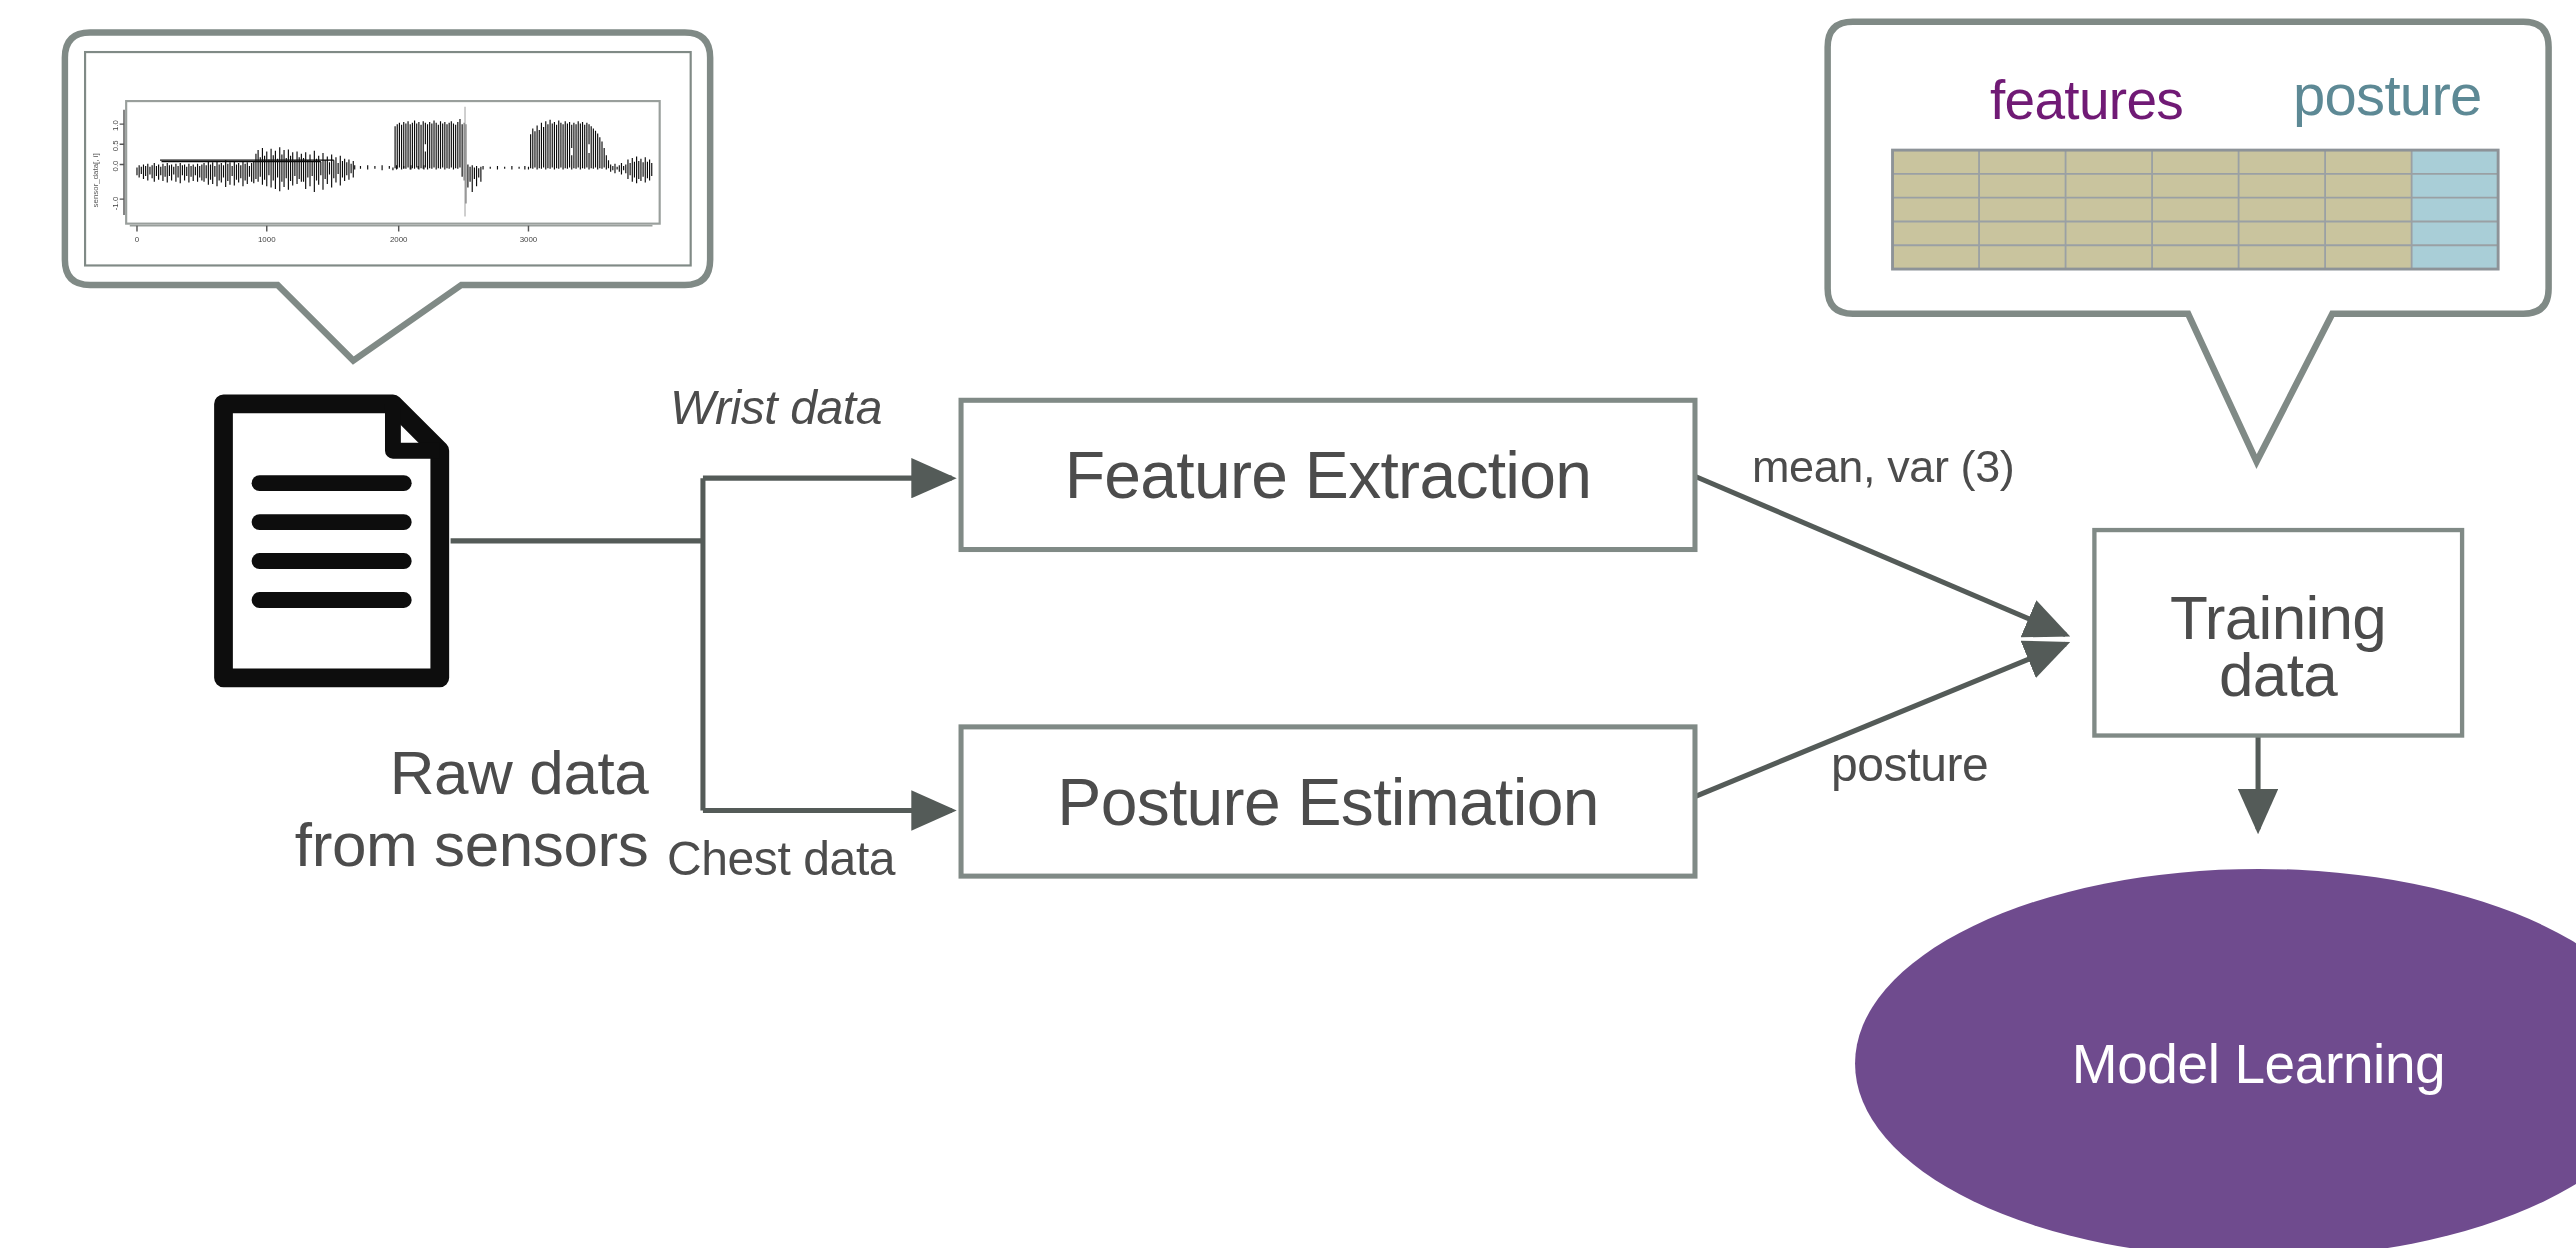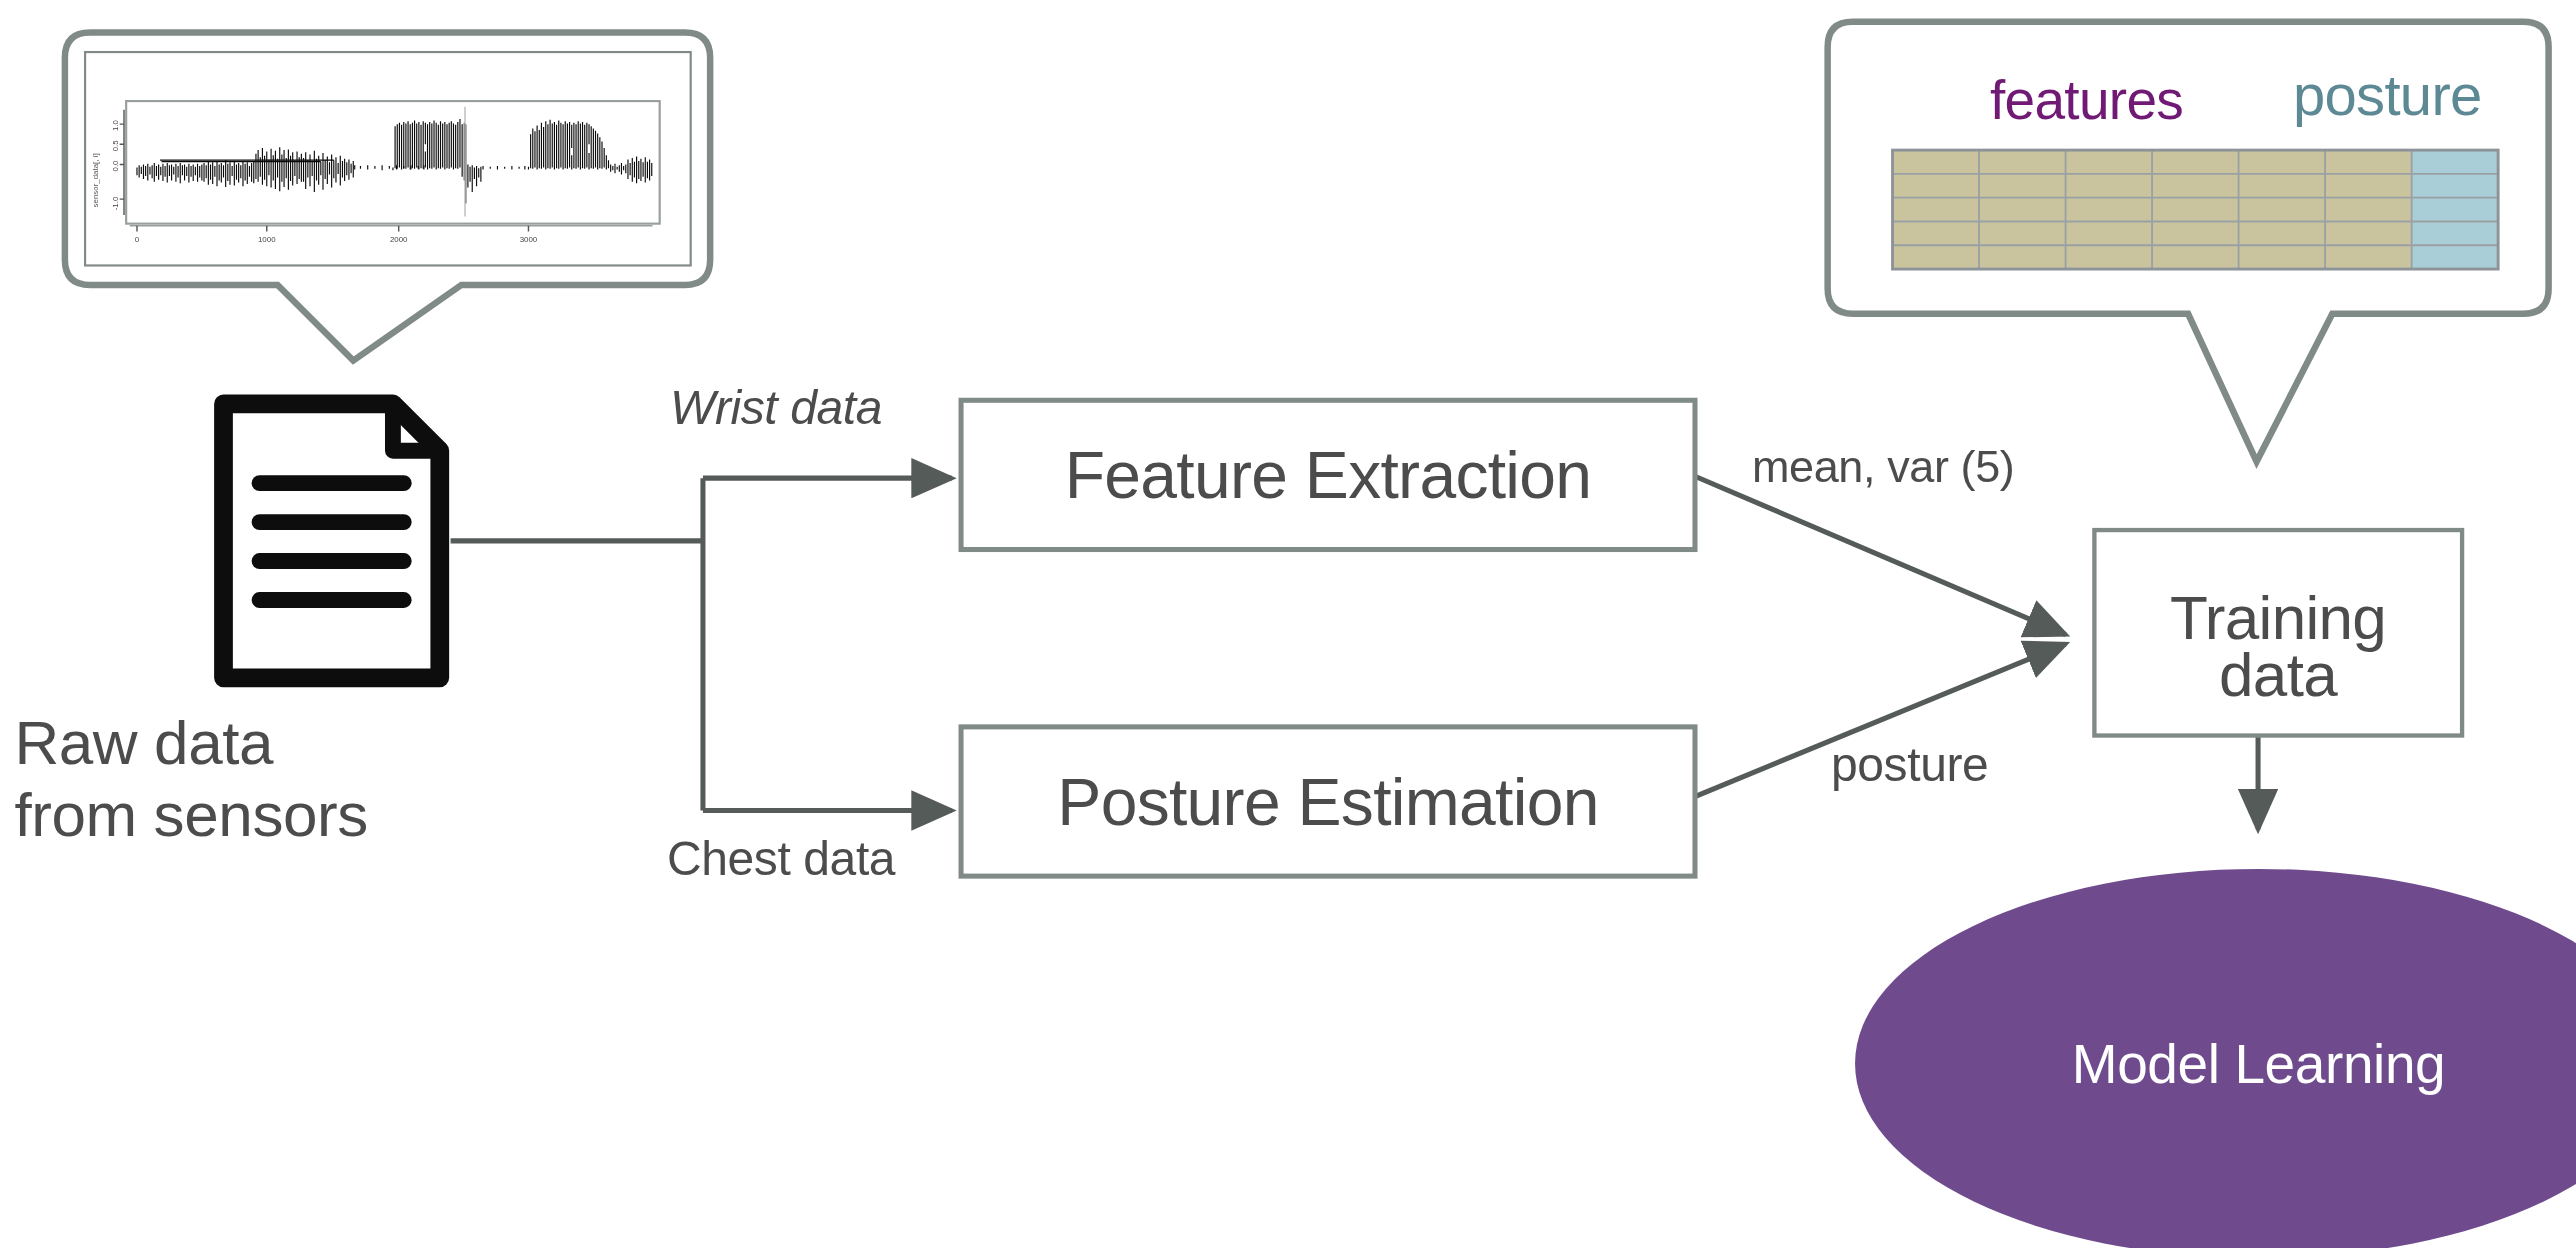--- a/index.html
+++ b/index.html
@@ -29,21 +29,21 @@
   }
   .lbl {
     position: absolute;
     color: #4c4c4c;
     font-family: "Liberation Sans", sans-serif;
     font-weight: 400;
     white-space: nowrap;
     line-height: 1.08;
     letter-spacing: -0.4px;
   }
-  .lbl-center { text-align: left; }
+  .lbl-center { text-align: right; margin-top: 30px; }
 
   
   .box-text {
     position: absolute;
     display: flex;
     align-items: center;
     justify-content: center;
     text-align: center;
     color: #4c4c4c;
     font-family: "Liberation Sans", sans-serif;
@@ -267,21 +267,21 @@
     <rect x="2905" y="735" width="510" height="285" fill="#ffffff" stroke="#808a86" stroke-width="6"></rect>
 
     <ellipse cx="3133" cy="1475" rx="560" ry="270" fill="#6f4b8e"></ellipse>
   </svg>
 
   <div class="lbl lbl-center" style="left:14.4px; top:710px; width:634px; font-size:62px;">Raw data</div>
   <div class="lbl lbl-center" style="left:14.4px; top:782px; width:634px; font-size:62px;">from sensors</div>
 
   <div class="lbl" style="left:670px; top:382px; font-size:48px;font-style:italic;">Wrist data</div>
   <div class="lbl" style="left:667px; top:833px; font-size:48px;">Chest data</div>
-  <div class="lbl" style="left:1752px; top:443px; font-size:45px;">mean, var (5)</div>
+  <div class="lbl" style="left:1752px; top:443px; font-size:45px;">mean, var (3)</div>
   <div class="lbl" style="left:1831px; top:739px; font-size:48px;">posture</div>
 
   <div class="box-text" style="left:961px; top:400px; width:734px; height:149px; font-size:66px;">Feature Extraction</div>
   <div class="box-text" style="left:961px; top:727px; width:734px; height:149px; font-size:66px;">Posture Estimation</div>
 
   <div class="box-text" style="left:2094px; top:537px; width:368px; height:72px; font-size:62px;margin-top:44px;">Training</div>
   <div class="box-text" style="left:2094px; top:638px; width:368px; height:72px; font-size:62px;">data</div>
 
   <div class="ellipse-text" style="left:1855px; top:1020px; width:807px; height:87px; font-size:55px;">Model Learning</div>
 

